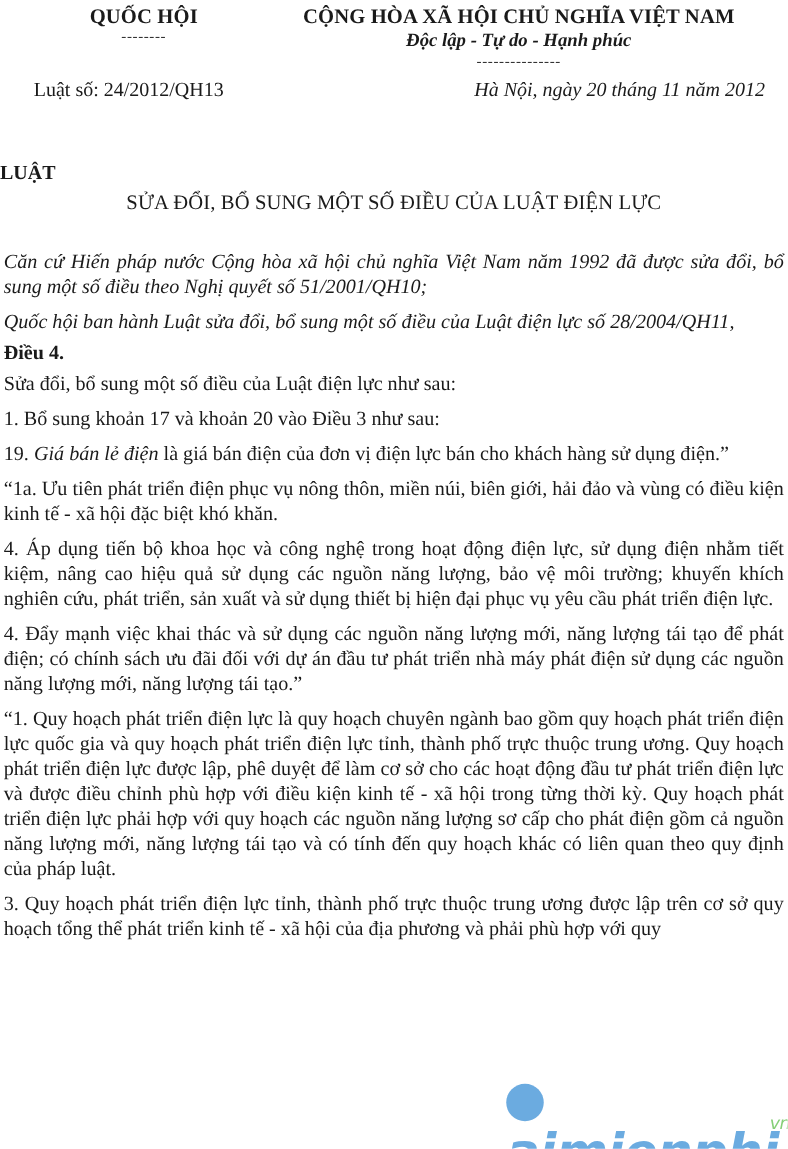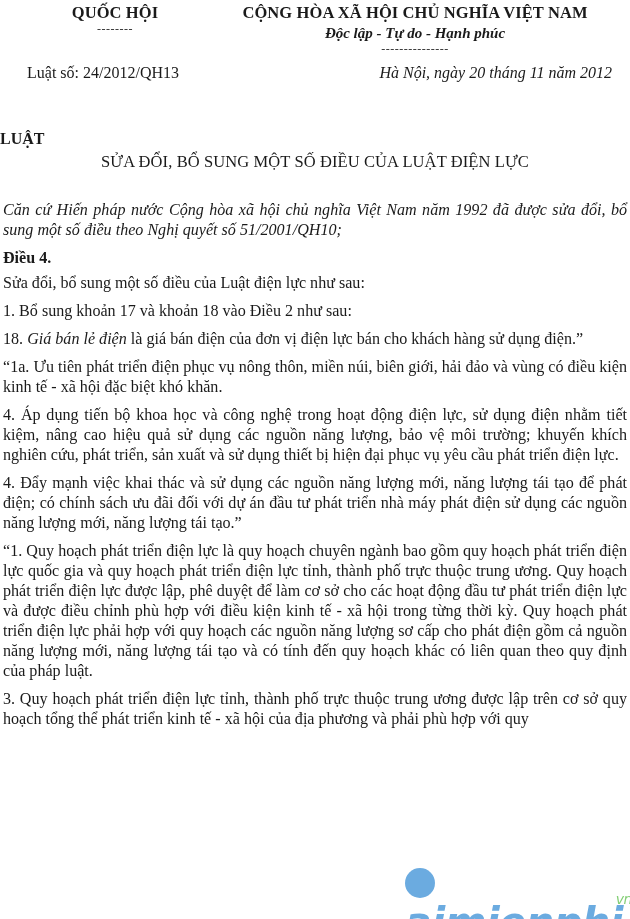--- a/index.html
+++ b/index.html
@@ -48,26 +48,27 @@
   </div>
 
   <div class="law-no">Luật số: 24/2012/QH13</div>
   <div class="place-date">Hà Nội, ngày 20 tháng 11 năm 2012</div>
 
   <div class="title">LUẬT</div>
   <div class="subtitle">SỬA ĐỔI, BỔ SUNG MỘT SỐ ĐIỀU CỦA LUẬT ĐIỆN LỰC</div>
 
   <div class="body">
     <p class="it">Căn cứ Hiến pháp nước Cộng hòa xã hội chủ nghĩa Việt Nam năm 1992 đã được sửa đổi, bổ sung một số điều theo Nghị quyết số 51/2001/QH10;</p>
+    <p class="it tight">Quốc hội ban hành Luật sửa đổi, bổ sung một số điều của Luật điện lực số 28/2004/QH11,</p>
 
     <p class="b tight">Điều 4.</p>
     <p>Sửa đổi, bổ sung một số điều của Luật điện lực như sau:</p>
 
-    <p>1. Bổ sung khoản 17 và khoản 18 vào Điều 2 như sau:</p>
-    <p><span>18. </span><span class="it">Giá bán lẻ điện</span><span> là giá bán điện của đơn vị điện lực bán cho khách hàng sử dụng điện.”</span></p>
+    <p>1. Bổ sung khoản 17 và khoản 20 vào Điều 3 như sau:</p>
+    <p><span>19. </span><span class="it">Giá bán lẻ điện</span><span> là giá bán điện của đơn vị điện lực bán cho khách hàng sử dụng điện.”</span></p>
 
     <p>“1a. Ưu tiên phát triển điện phục vụ nông thôn, miền núi, biên giới, hải đảo và vùng có điều kiện kinh tế - xã hội đặc biệt khó khăn.</p>
     <p>4. Áp dụng tiến bộ khoa học và công nghệ trong hoạt động điện lực, sử dụng điện nhằm tiết kiệm, nâng cao hiệu quả sử dụng các nguồn năng lượng, bảo vệ môi trường; khuyến khích nghiên cứu, phát triển, sản xuất và sử dụng thiết bị hiện đại phục vụ yêu cầu phát triển điện lực.</p>
     <p>4. Đẩy mạnh việc khai thác và sử dụng các nguồn năng lượng mới, năng lượng tái tạo để phát điện; có chính sách ưu đãi đối với dự án đầu tư phát triển nhà máy phát điện sử dụng các nguồn năng lượng mới, năng lượng tái tạo.”</p>
 
     <p>“1. Quy hoạch phát triển điện lực là quy hoạch chuyên ngành bao gồm quy hoạch phát triển điện lực quốc gia và quy hoạch phát triển điện lực tỉnh, thành phố trực thuộc trung ương. Quy hoạch phát triển điện lực được lập, phê duyệt để làm cơ sở cho các hoạt động đầu tư phát triển điện lực và được điều chỉnh phù hợp với điều kiện kinh tế - xã hội trong từng thời kỳ. Quy hoạch phát triển điện lực phải hợp với quy hoạch các nguồn năng lượng sơ cấp cho phát điện gồm cả nguồn năng lượng mới, năng lượng tái tạo và có tính đến quy hoạch khác có liên quan theo quy định của pháp luật.</p>
     <p>3. Quy hoạch phát triển điện lực tỉnh, thành phố trực thuộc trung ương được lập trên cơ sở quy hoạch tổng thể phát triển kinh tế - xã hội của địa phương và phải phù hợp với quy</p>
   </div>
 
   <div class="watermark">

